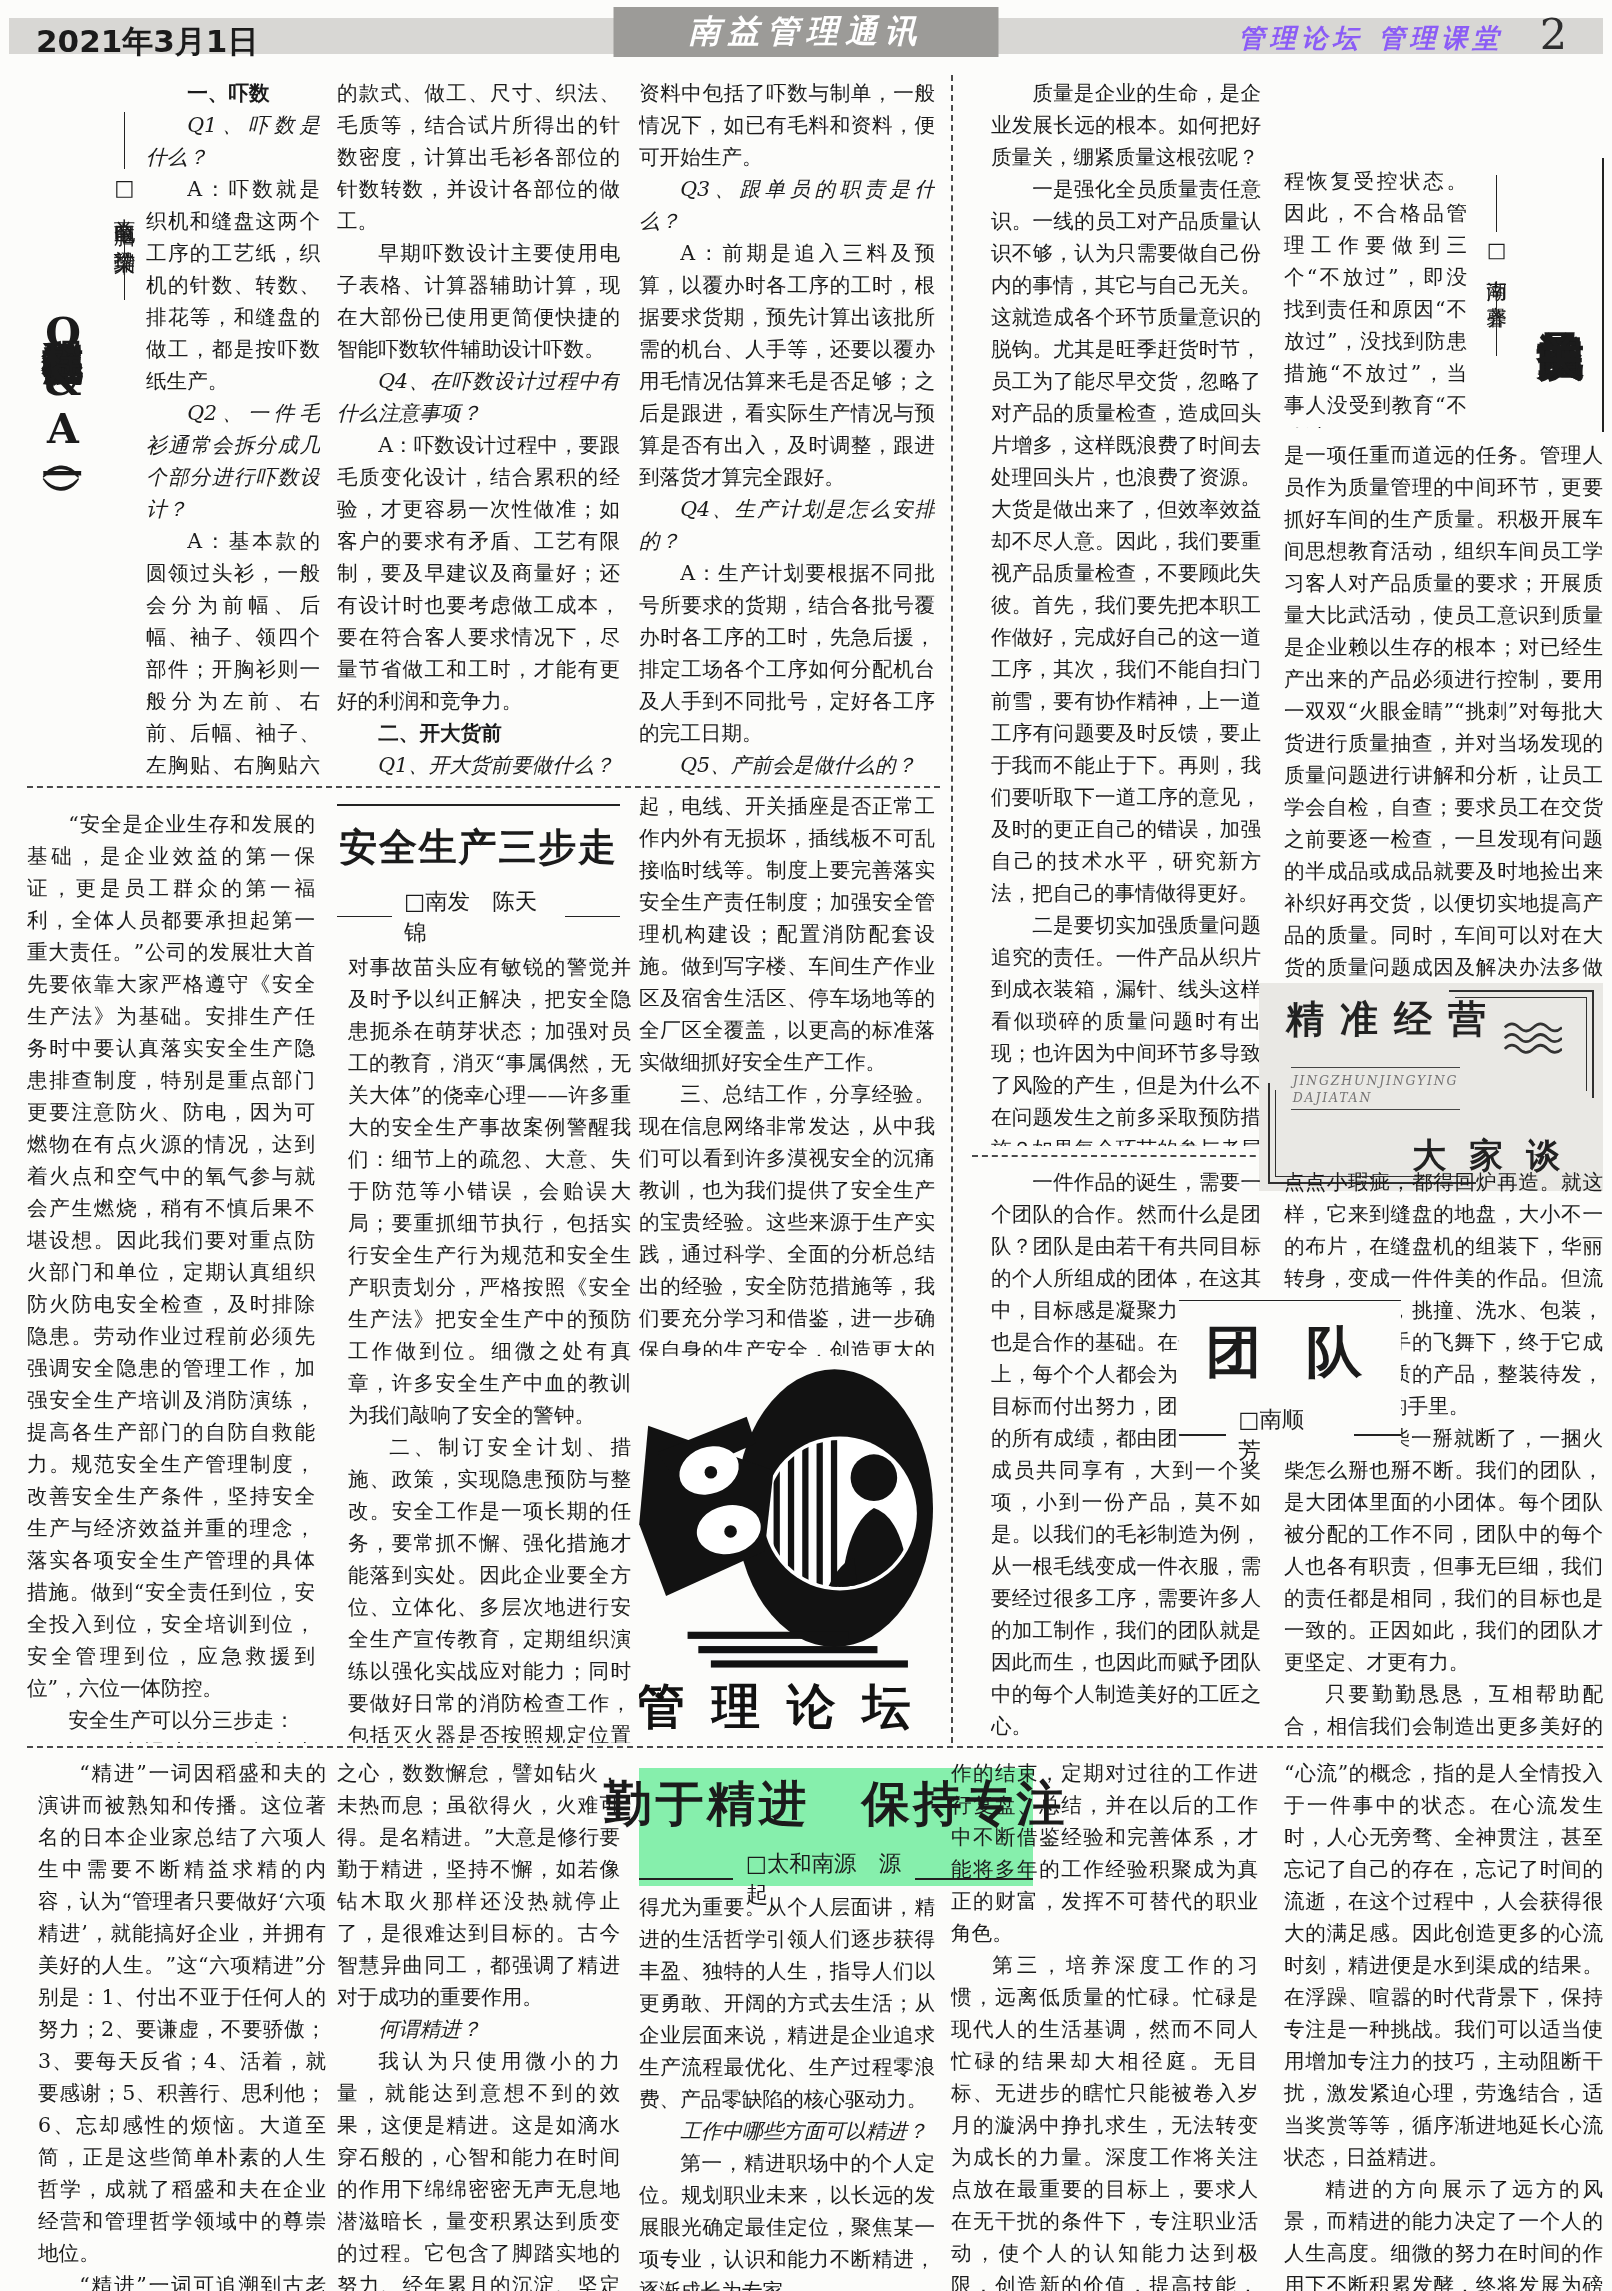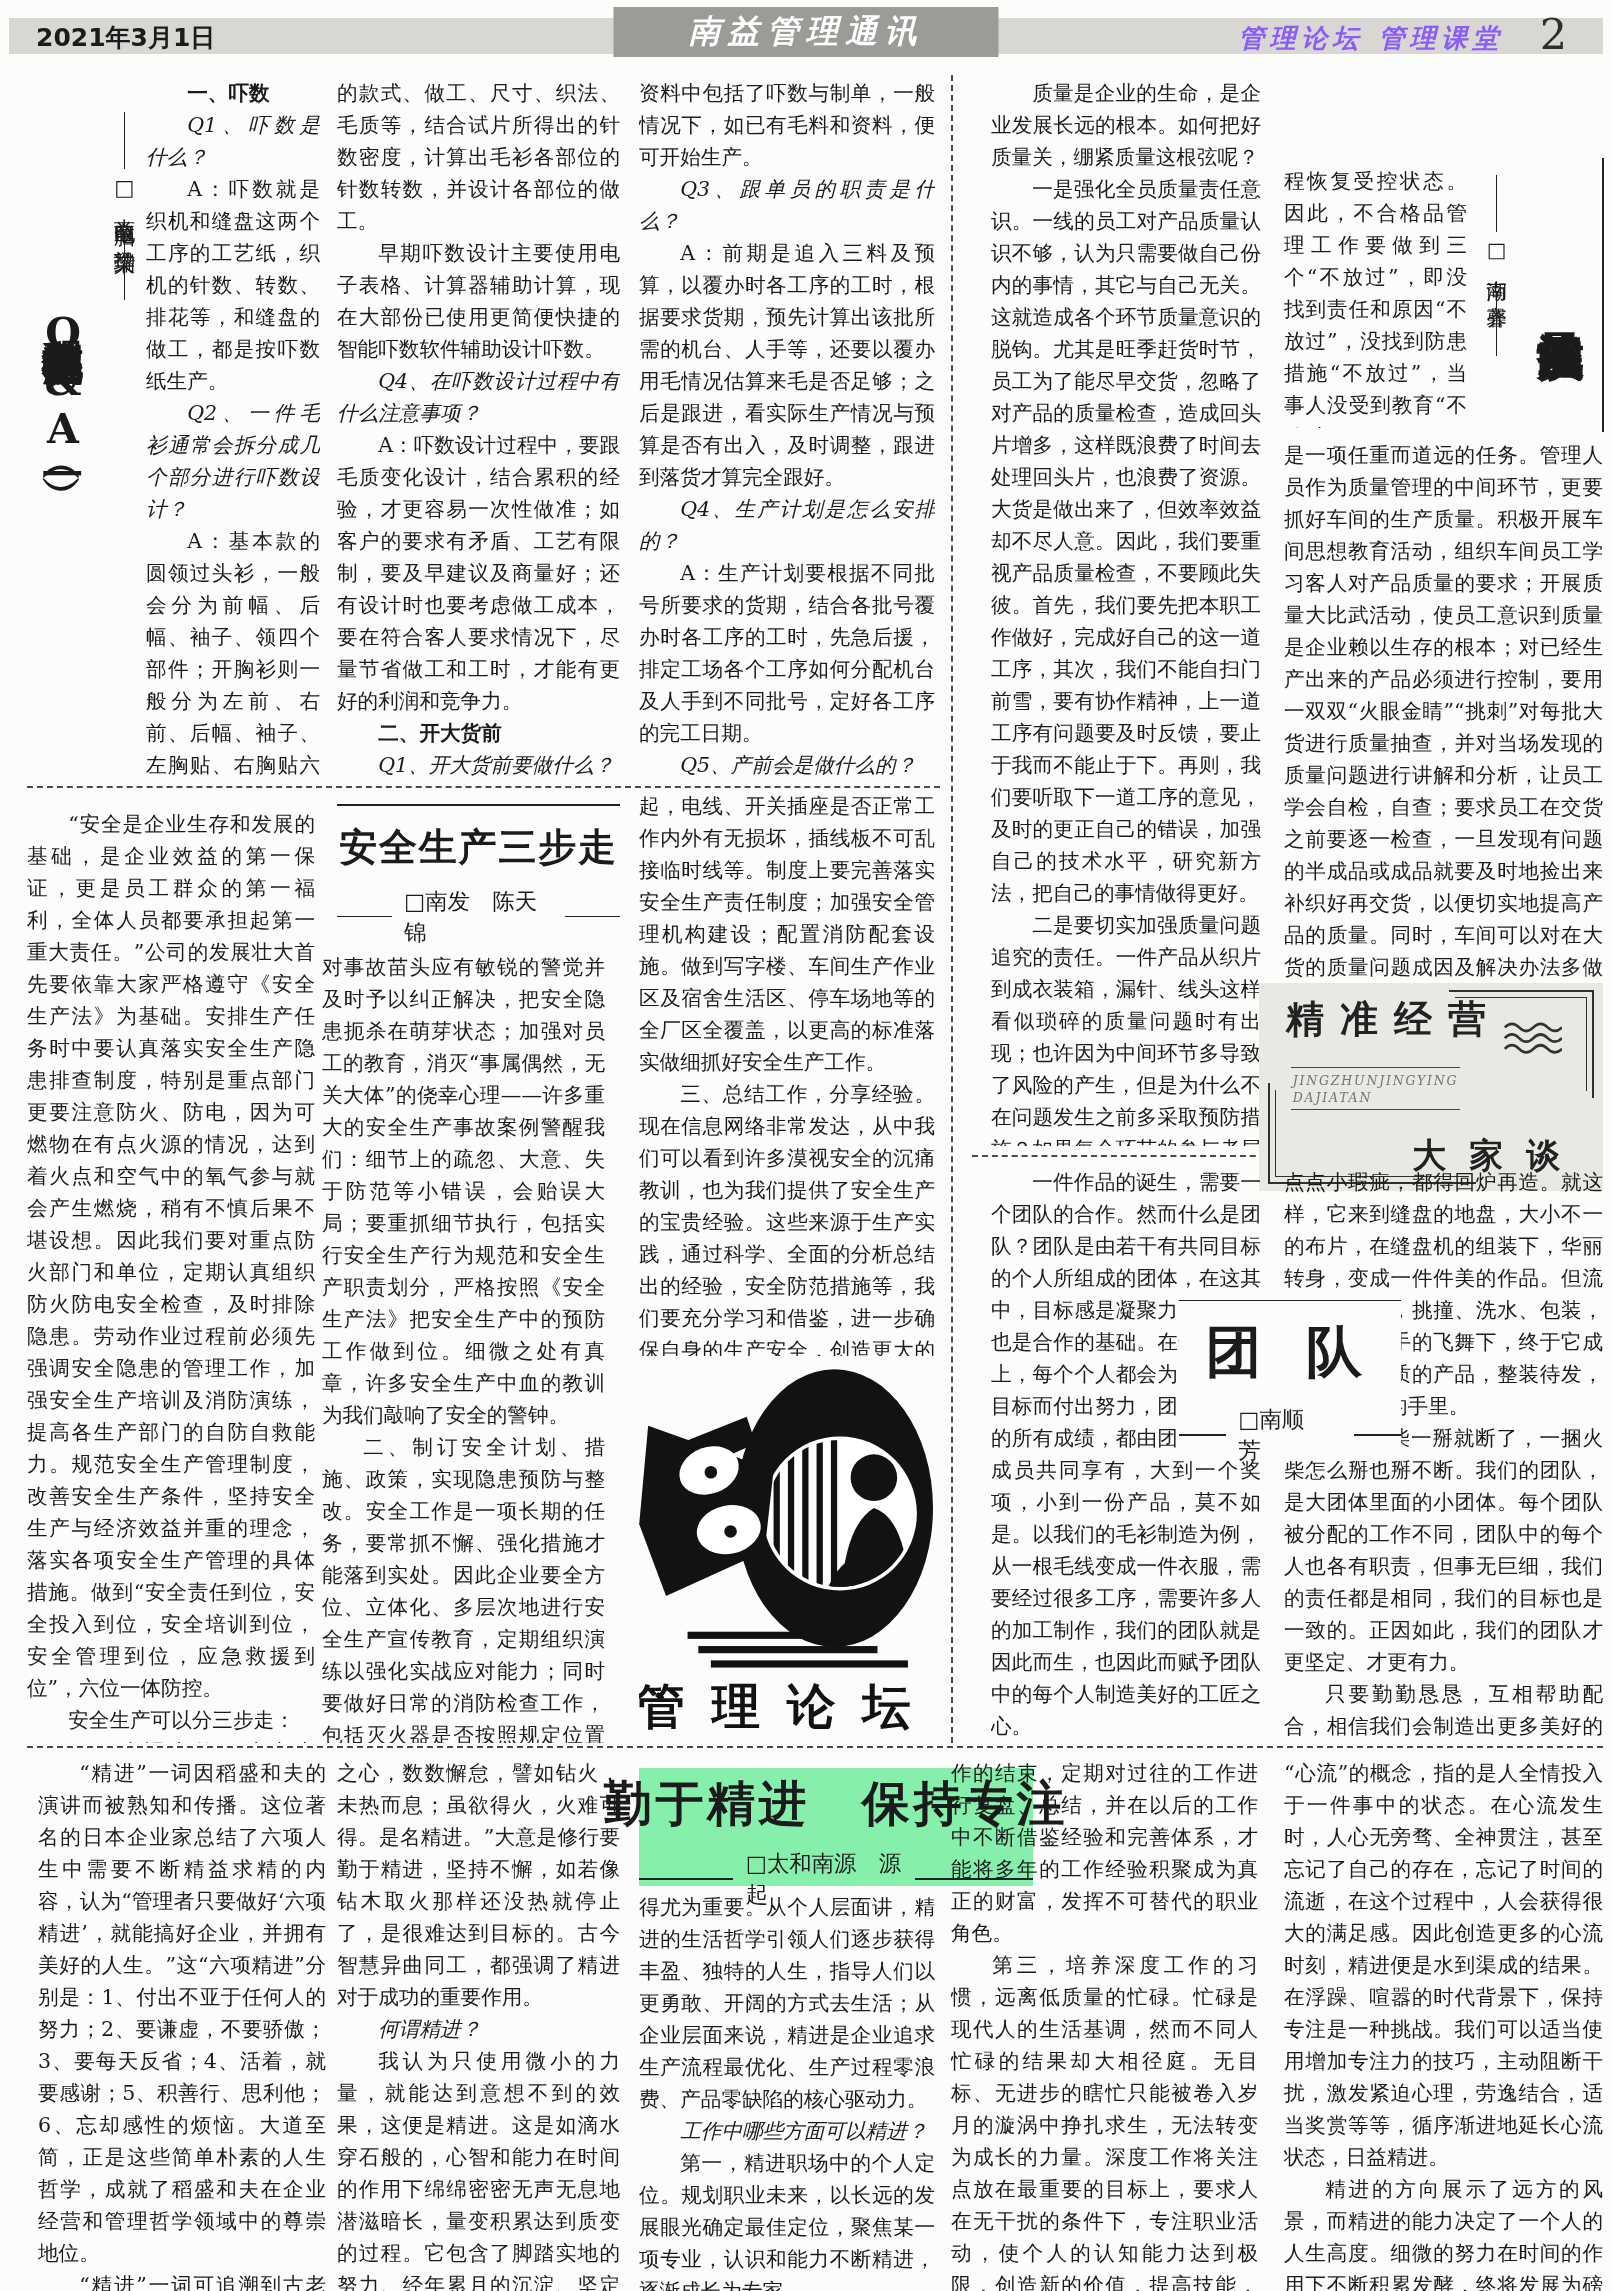--- a/index.html
+++ b/index.html
@@ -12,21 +12,21 @@
   .para.q{font-style:italic;}
   .para.h{font-weight:bold;}
   .vert{writing-mode:vertical-rl;text-orientation:upright;}
 
   
   .masthead{left:9px;top:7.2px;width:1594px;height:50px;}
   .mast-band{position:absolute;left:0;top:10.7px;width:100%;height:36px;background:#d8d7d4;}
   .mast-center{position:absolute;left:50%;transform:translateX(-50%);top:0;width:385px;height:50px;
                background:#9c9b98;color:#fff;display:flex;align-items:center;justify-content:center;
                font-size:32px;font-weight:bold;font-style:italic;letter-spacing:7.2px;}
-  .mast-date{position:absolute;left:27px;top:14.3px;font-size:25px;font-weight:bold;
+  .mast-date{position:absolute;left:27px;top:14.3px;font-size:31px;font-weight:bold;
              font-family:"DejaVu Sans",sans-serif;}
   .mast-section{position:absolute;right:99px;top:14.3px;font-size:26px;font-weight:bold;font-style:italic;
                 letter-spacing:5.4px;color:#8b5cf6;}
   .mast-pageno{position:absolute;right:36px;top:1.8px;font-size:43px;color:#2e2e2e;}
 
   
   .vtitle{font-weight:bold;text-align:center;}
   .vbyline{display:flex;flex-direction:column;align-items:center;}
   .vrule{width:1.8px;height:57px;background:#222;margin:5.4px 0;}
   .vbyline .vert{font-size:21.5px;letter-spacing:1.8px;}
@@ -158,21 +158,21 @@
       <p class="para">一、防祸未然、防患未萌。事先的预防与预警要比事后的应急补救更为重要，各生产部门要事先采取措施，从根源上杜绝问题的发生；各项工作要严格按照“安全第一、预防为主”的方针去开展，时时跟进、处处做细，</p>
     </div>
   <div class="block headbox" style="left:337px;top:804px;width:283px;height:138px;border-top:2.7px solid #222;padding-top:16px;">
     <div class="headline" style="font-size:38px;letter-spacing:1.8px;">安全生产三步走</div>
     <div class="byline-row">
       <div class="hline" style="width:57px;"></div>
       <span>□南发　陈天锦</span>
       <div class="hline" style="width:57px;"></div>
     </div>
   </div>
-  <div class="block body-text" style="left:322px;top:951px;width:283px;height:792px;">
+  <div class="block body-text" style="left:348px;top:951px;width:283px;height:792px;">
       <p class="para cont">对事故苗头应有敏锐的警觉并及时予以纠正解决，把安全隐患扼杀在萌芽状态；加强对员工的教育，消灭“事属偶然，无关大体”的侥幸心理——许多重大的安全生产事故案例警醒我们：细节上的疏忽、大意、失于防范等小错误，会贻误大局；要重抓细节执行，包括实行安全生产行为规范和安全生产职责划分，严格按照《安全生产法》把安全生产中的预防工作做到位。细微之处有真章，许多安全生产中血的教训为我们敲响了安全的警钟。</p>
       <p class="para">二、制订安全计划、措施、政策，实现隐患预防与整改。安全工作是一项长期的任务，要常抓不懈、强化措施才能落到实处。因此企业要全方位、立体化、多层次地进行安全生产宣传教育，定期组织演练以强化实战应对能力；同时要做好日常的消防检查工作，包括灭火器是否按照规定位置摆放及是否有效，消防栓内设施是否齐全及是否能正常开启，逃生安全通道是否畅通，防火卷帘下有否堆放货物；烟感、手动报警设施有没有脱落损坏，应急灯是否能够正常亮</p>
     </div>
   <div class="block body-text" style="left:639px;top:790px;width:296px;height:566px;">
       <p class="para cont">起，电线、开关插座是否正常工作内外有无损坏，插线板不可乱接临时线等。制度上要完善落实安全生产责任制度；加强安全管理机构建设；配置消防配套设施。做到写字楼、车间生产作业区及宿舍生活区、停车场地等的全厂区全覆盖，以更高的标准落实做细抓好安全生产工作。</p>
       <p class="para">三、总结工作，分享经验。现在信息网络非常发达，从中我们可以看到许多漠视安全的沉痛教训，也为我们提供了安全生产的宝贵经验。这些来源于生产实践，通过科学、全面的分析总结出的经验，安全防范措施等，我们要充分学习和借鉴，进一步确保自身的生产安全，创造更大的安全效益。</p>
     </div>
 
   <div class="block" style="left:639px;top:1363px;width:296px;height:378px;">
     <svg width="296" height="378" viewBox="0 0 330 422">

